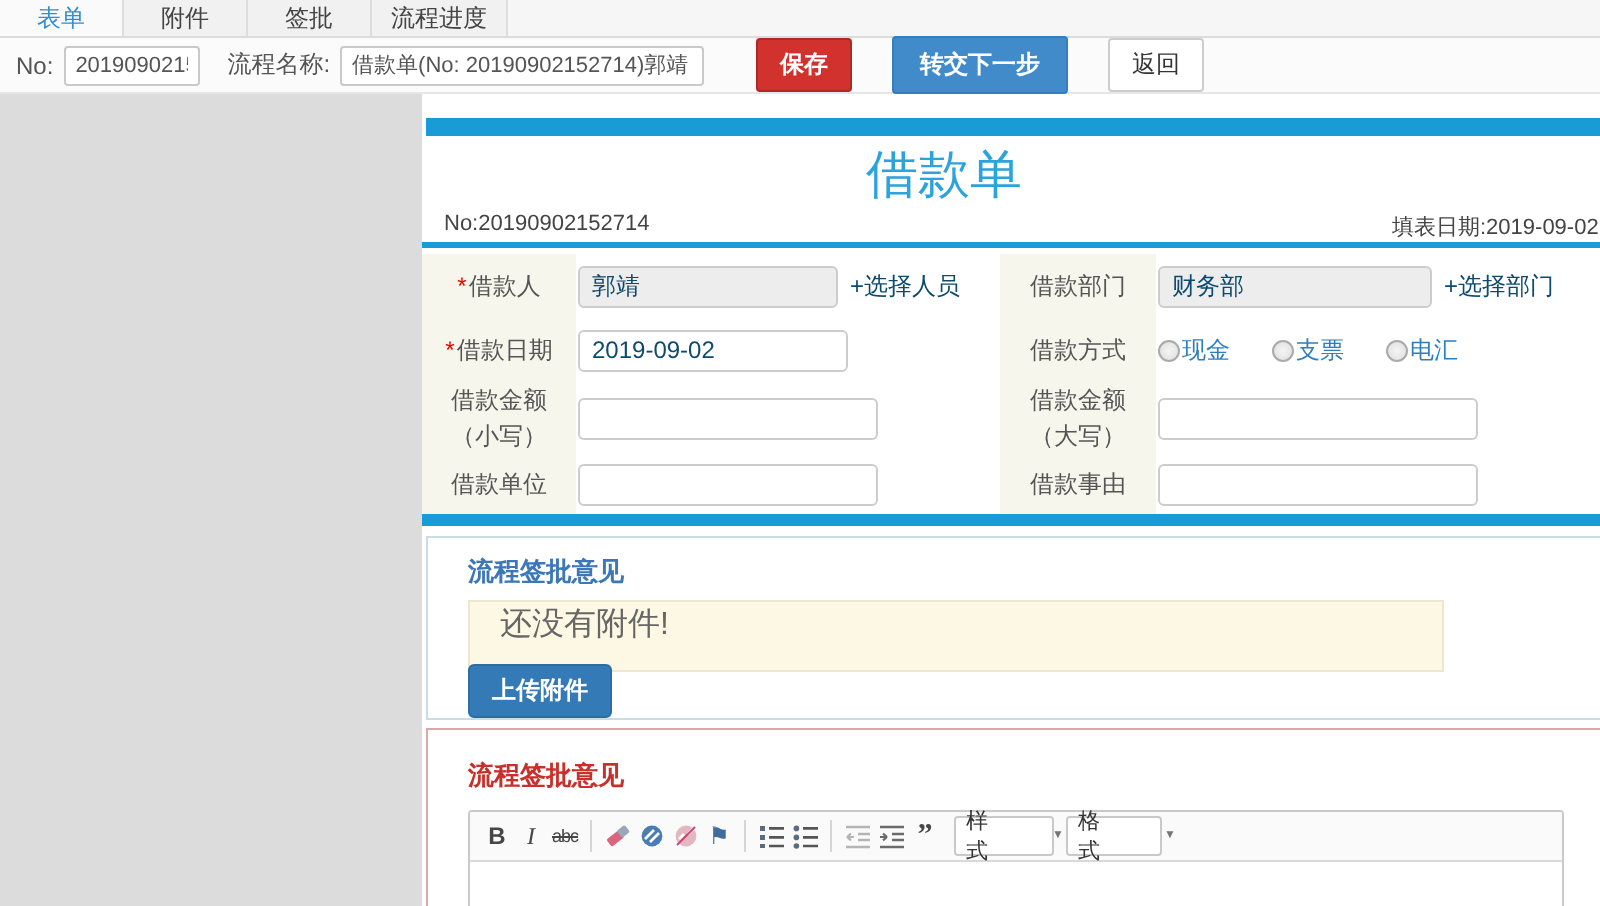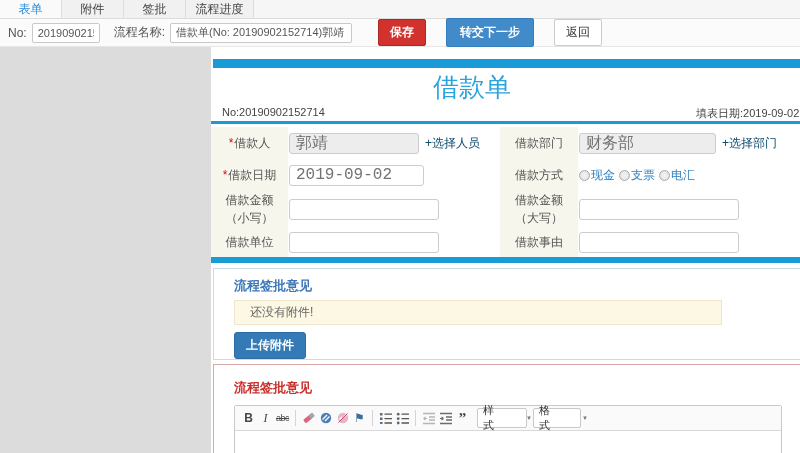--- a/index.html
+++ b/index.html
@@ -44,41 +44,41 @@
   .doc-date { position:absolute; left:485px; top:0; white-space:nowrap; }
   .blue-line { position:absolute; left:0; right:0; top:74px; height:3px; background:#189bd7; }
 
   
   .form-grid { position:absolute; left:0; top:80px; width:589px; display:grid;
     grid-template-columns:77px 212px 78px 222px; grid-template-rows:32px 32px 36px 30px; }
   .lbl { background:#f6f6ec; display:flex; align-items:center; justify-content:center;
     text-align:center; font-size:12px; color:#555; line-height:1.5; padding:0 8px; }
   .lbl .req { color:#e00; margin-right:1px; }
   .fld { display:flex; align-items:center; background:#fff; padding-left:1px; }
-  .inp { height:21px; border:1px solid #ccc; border-radius:3px; font-size:16px; color:#737373;
-    padding:0 6px; background:#fff; font-family:Liberation Mono, monospace; }
+  .inp { height:21px; border:1px solid #ccc; border-radius:3px; font-size:12px; color:#0c4a6e;
+    padding:0 6px; background:#fff; font-family:Liberation Sans, sans-serif; }
   .inp.ro { background:#ededed; }
   .w130{width:130px;} .w135{width:135px;} .w137{width:137px;} .w150{width:150px;} .w160{width:160px;}
   .sel-link { font-size:12px; color:#0c4a6e; margin-left:6px; text-decoration:none; cursor:pointer; white-space:nowrap; }
-  .radio-group { display:flex; align-items:flex-end; }
+  .radio-group { display:flex; align-items:flex-end;gap:17px; }
   .radio-item { display:flex; align-items:center; margin-right:4px; cursor:pointer; }
   .radio-circle { width:11px; height:11px; border:1px solid #aaa; border-radius:50%;
     background:radial-gradient(#f5f5f5,#ddd); margin-right:1px; }
   .radio-label { font-size:12px; color:#2e7fc0; }
   .form-bottom-bar { position:absolute; left:0; right:0; top:210px; height:6px; background:#189bd7; }
 
   
   .section { position:absolute; left:2px; width:600px; background:#fff; }
   .section.attach { top:221px; height:92px; border:1px solid #c9dde9; }
   .section.approve { top:317px; height:136px; border:1px solid #dba8a8; }
   .sec-heading { position:absolute; left:20px; font-size:13px; font-weight:bold; }
   .sec-heading.blue { top:8px; color:#3c77b8; }
   .sec-heading.red { top:14px; color:#c9302c; }
-  .notice { position:absolute; left:20px; top:31px; width:488px; height:25px; background:#fcf8e3;
-    border:1px solid #eee6cf; font-size:12px; color:#666; line-height:23px; padding-left:15px; }
+  .notice { position:absolute; left:20px; top:31px; width:488px; height:36px; background:#fcf8e3;
+    border:1px solid #eee6cf; font-size:16px; color:#666; line-height:23px; padding-left:15px; }
   .btn-upload { position:absolute; left:20px; top:63px; background:#337ab7; border:1px solid #2e6da4;
     border-radius:3px; color:#fff; font-size:12px; font-weight:bold; padding:4px 11px; cursor:pointer;
     font-family:inherit; }
 
   
   .editor { position:absolute; left:20px; top:40px; width:548px; height:92px;
     border:1px solid #c9c9c9; border-radius:2px; background:#fff; }
   .ed-toolbar { height:25px; background:#fafafa; border-bottom:1px solid #d9d9d9;
     display:flex; align-items:center; padding:0 5px; }
   .ed-btn { min-width:17px; height:18px; display:flex; align-items:center; justify-content:center;

